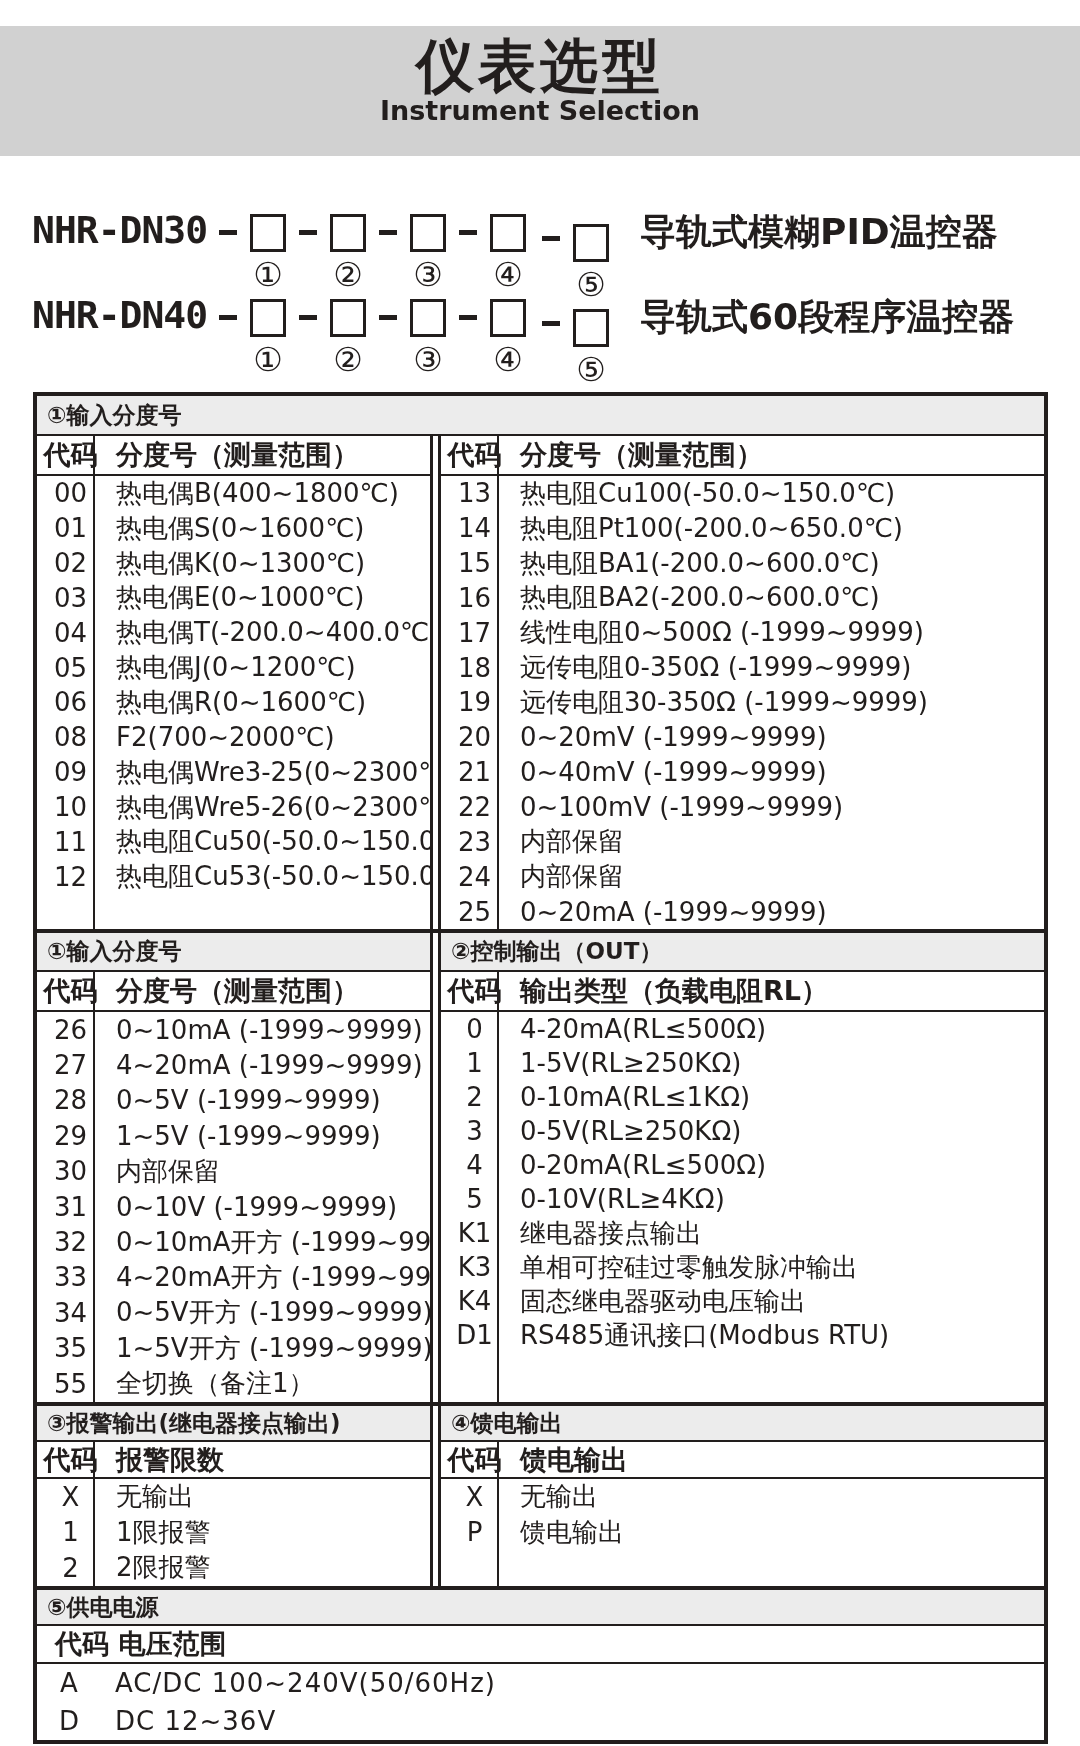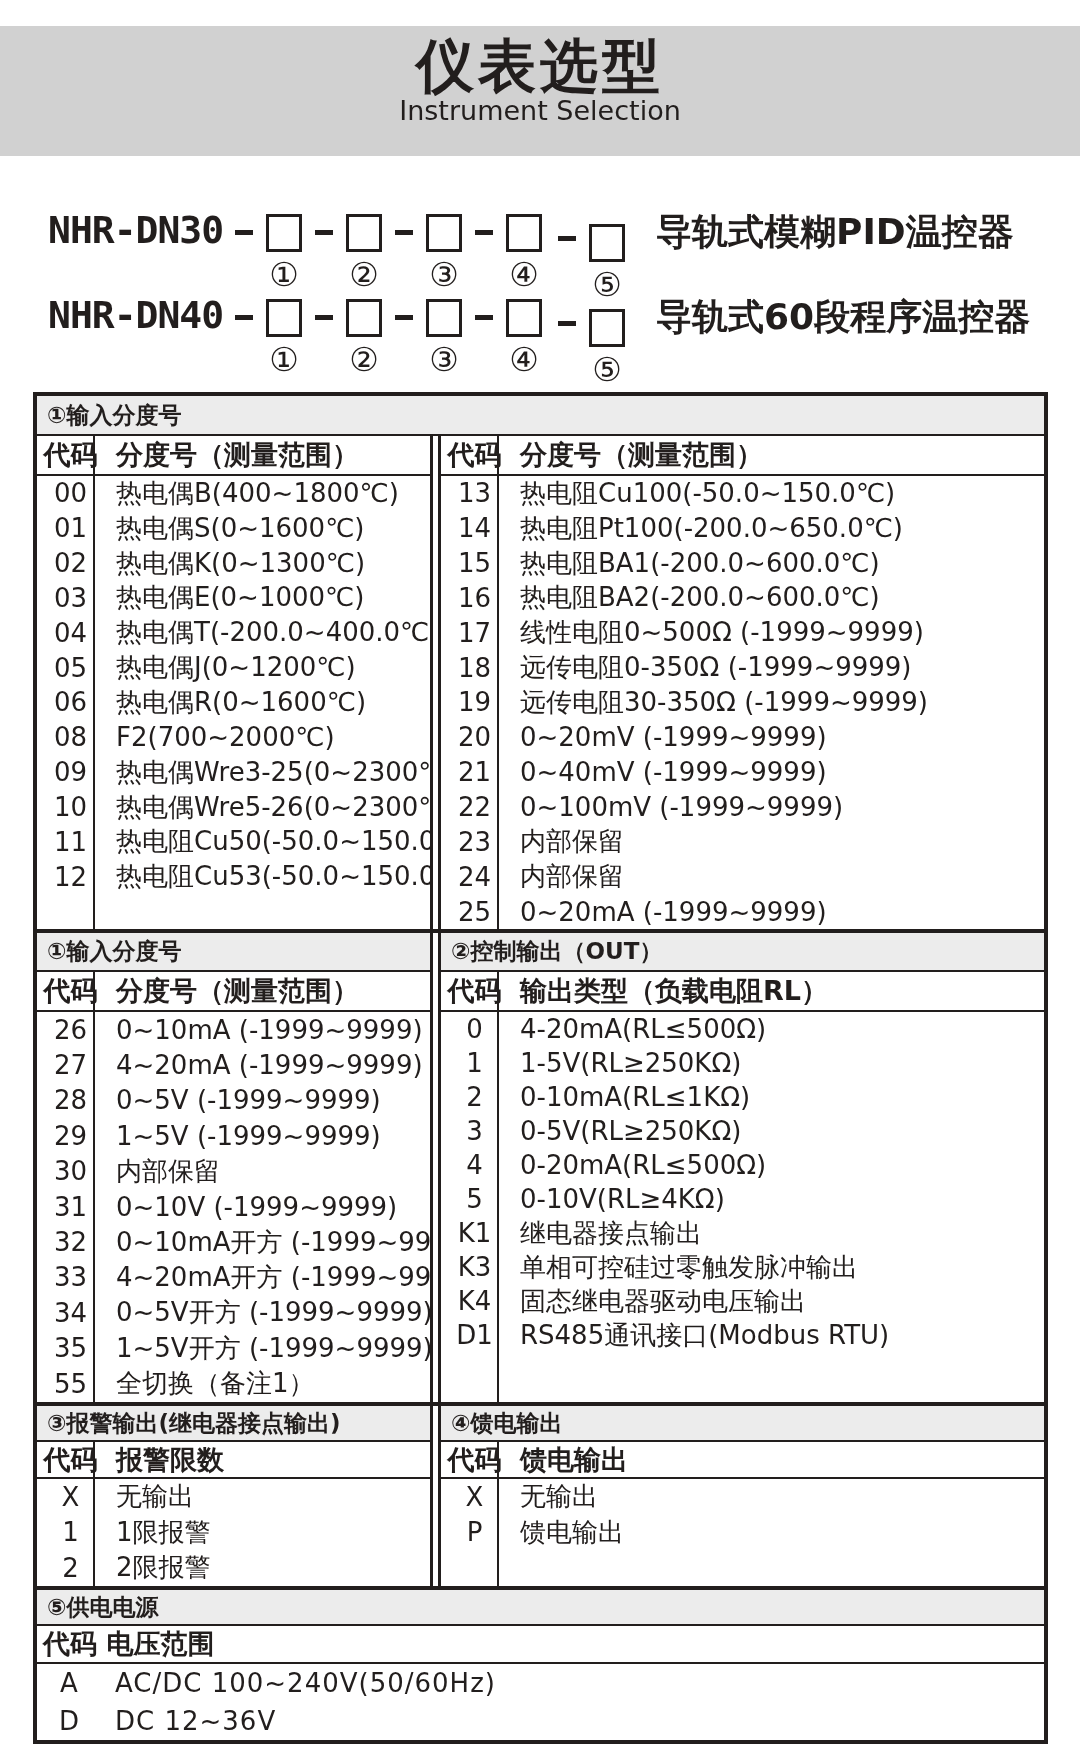--- a/index.html
+++ b/index.html
@@ -11,23 +11,23 @@
   *{box-sizing:border-box;margin:0;padding:0}
   html,body{background:#ffffff}
   body{
     width:1080px;height:1746px;position:relative;overflow:hidden;
     font-family:"DejaVu Sans",sans-serif;color:var(--ink);
   }
   
   .banner{position:absolute;left:0;top:26px;width:1080px;height:130px;
     background:var(--gray-banner);text-align:center}
   .banner-title{font-size:58px;font-weight:bold;letter-spacing:4px;margin-top:10px;line-height:1.05}
-  .banner-sub{font-size:27px;font-weight:400;margin-top:-2px;letter-spacing:0px}
+  .banner-sub{font-size:27px;font-weight:700;margin-top:-2px;letter-spacing:0px}
   
-  .model-row{position:absolute;left:48px;display:flex;align-items:flex-start}
+  .model-row{position:absolute;left:32px;display:flex;align-items:flex-start}
   .model-row.r1{top:196px}
   .model-row.r2{top:281px}
   .model-name{font-family:"DejaVu Sans Mono",monospace;font-weight:bold;
     font-size:38px;letter-spacing:-1px;margin-top:12px;white-space:nowrap}
   .mdash{width:18px;height:5px;background:var(--ink);margin:34px 12px 0 12px;flex:none}
   .mdash.m5{margin-top:40px;margin-left:15px}
   .slot{display:flex;flex-direction:column;align-items:center;width:38px;flex:none}
   .box{width:36px;height:38px;border:3px solid var(--ink);background:#fff;margin-top:18px}
   .slot5 .box{margin-top:28px}
   .circ{font-size:33px;line-height:1;margin-top:6px}
@@ -58,21 +58,21 @@
   .s1rows .trow{height:34.85px}
   .s2lrows .trow{height:35.4px}
   .s2rrows .trow{height:34px}
   .s3rows .trow{height:35.6px}
   
   .split.sp1{height:493px}
   .split.sp2{height:469px}
   .split.sp3{height:180px}
   
   .s5col{height:38px;border-bottom:2px solid var(--bd);display:flex;align-items:center;
-    padding-left:6px;font-size:27px;font-weight:bold}
+    padding-left:18px;font-size:27px;font-weight:bold}
   .s5rows{height:76px}
   .s5rows .trow{height:38px}
   .s5rows .code{width:64px;font-size:26px}
   .s5rows .desc{padding-left:14px;letter-spacing:1px}
 </style>
 </head>
 <body>
 
 <header class="banner">
   <div class="banner-title">仪表选型</div>

